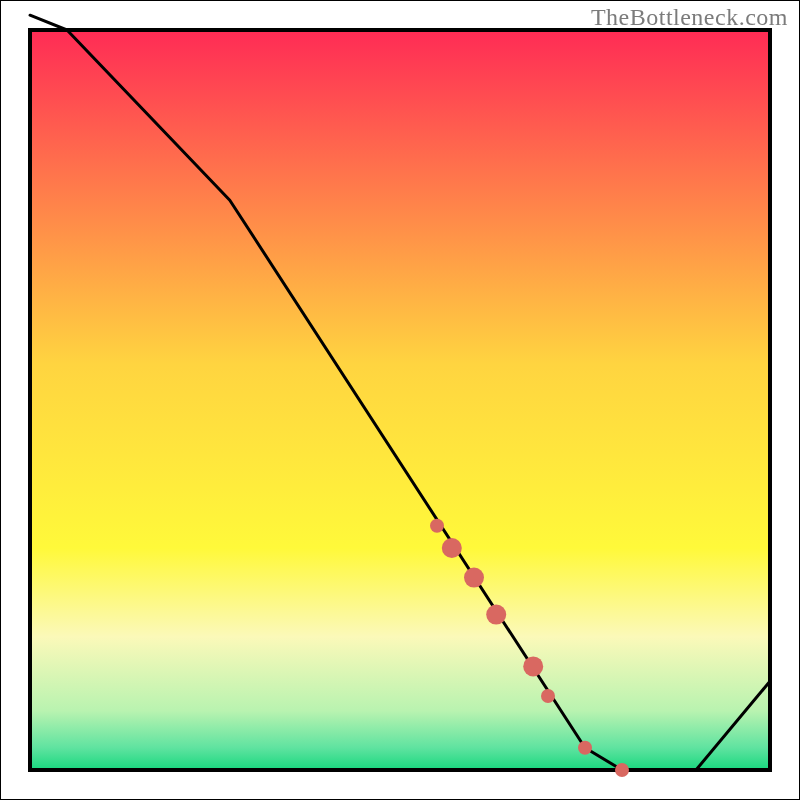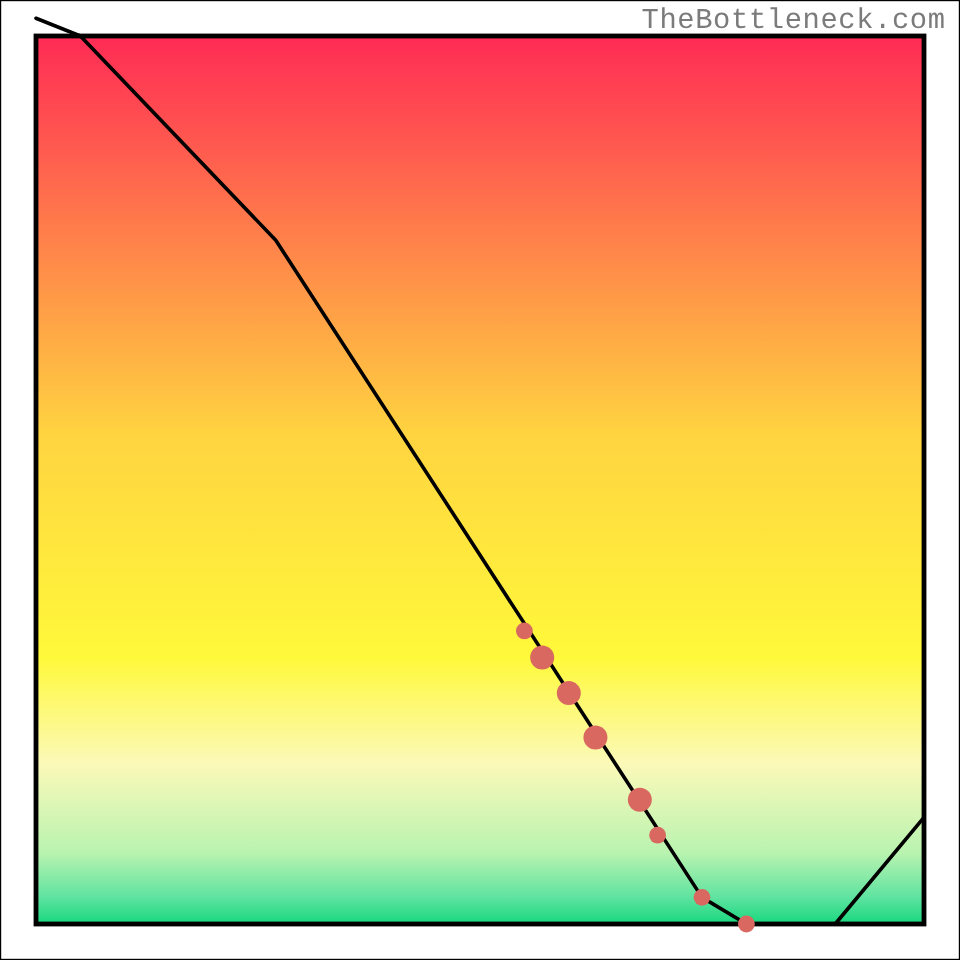--- a/index.html
+++ b/index.html
@@ -18,21 +18,21 @@
   svg {
     display: block;
     position: absolute;
     left: 0;
     top: 0;
   }
   .watermark {
     position: absolute;
     top: 4px;
     right: 12px;
-    font-family: Liberation Mono, monospace;
+    font-family: Liberation Serif, serif;
     font-size: 24px;
     font-weight: 400;
     color: #7b7b7b;
     letter-spacing: 0.5px;
     user-select: none;
   }
 </style>
 </head>
 <body>
 

